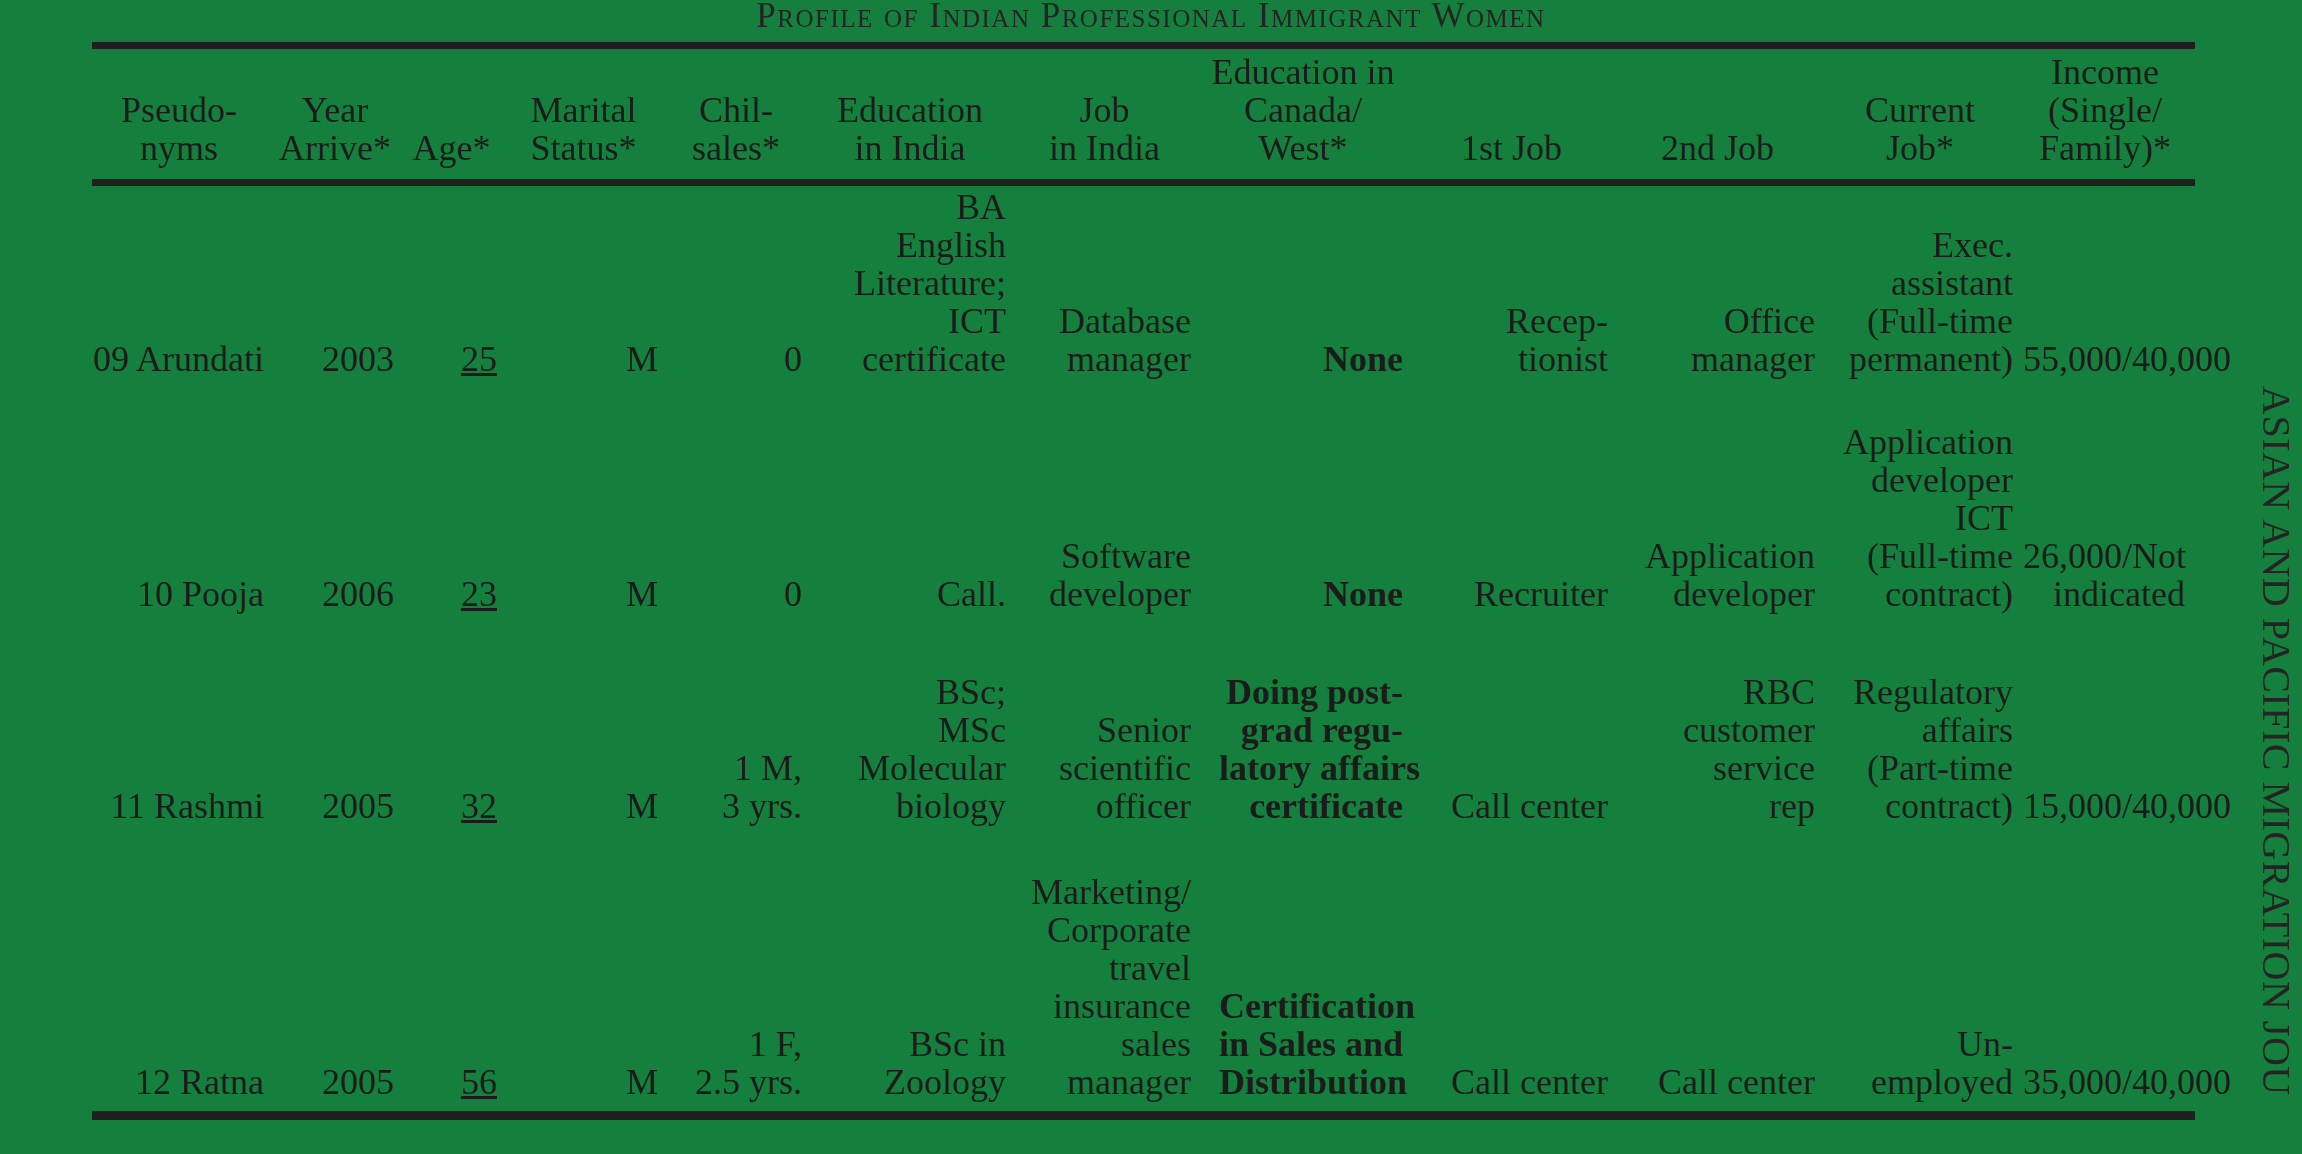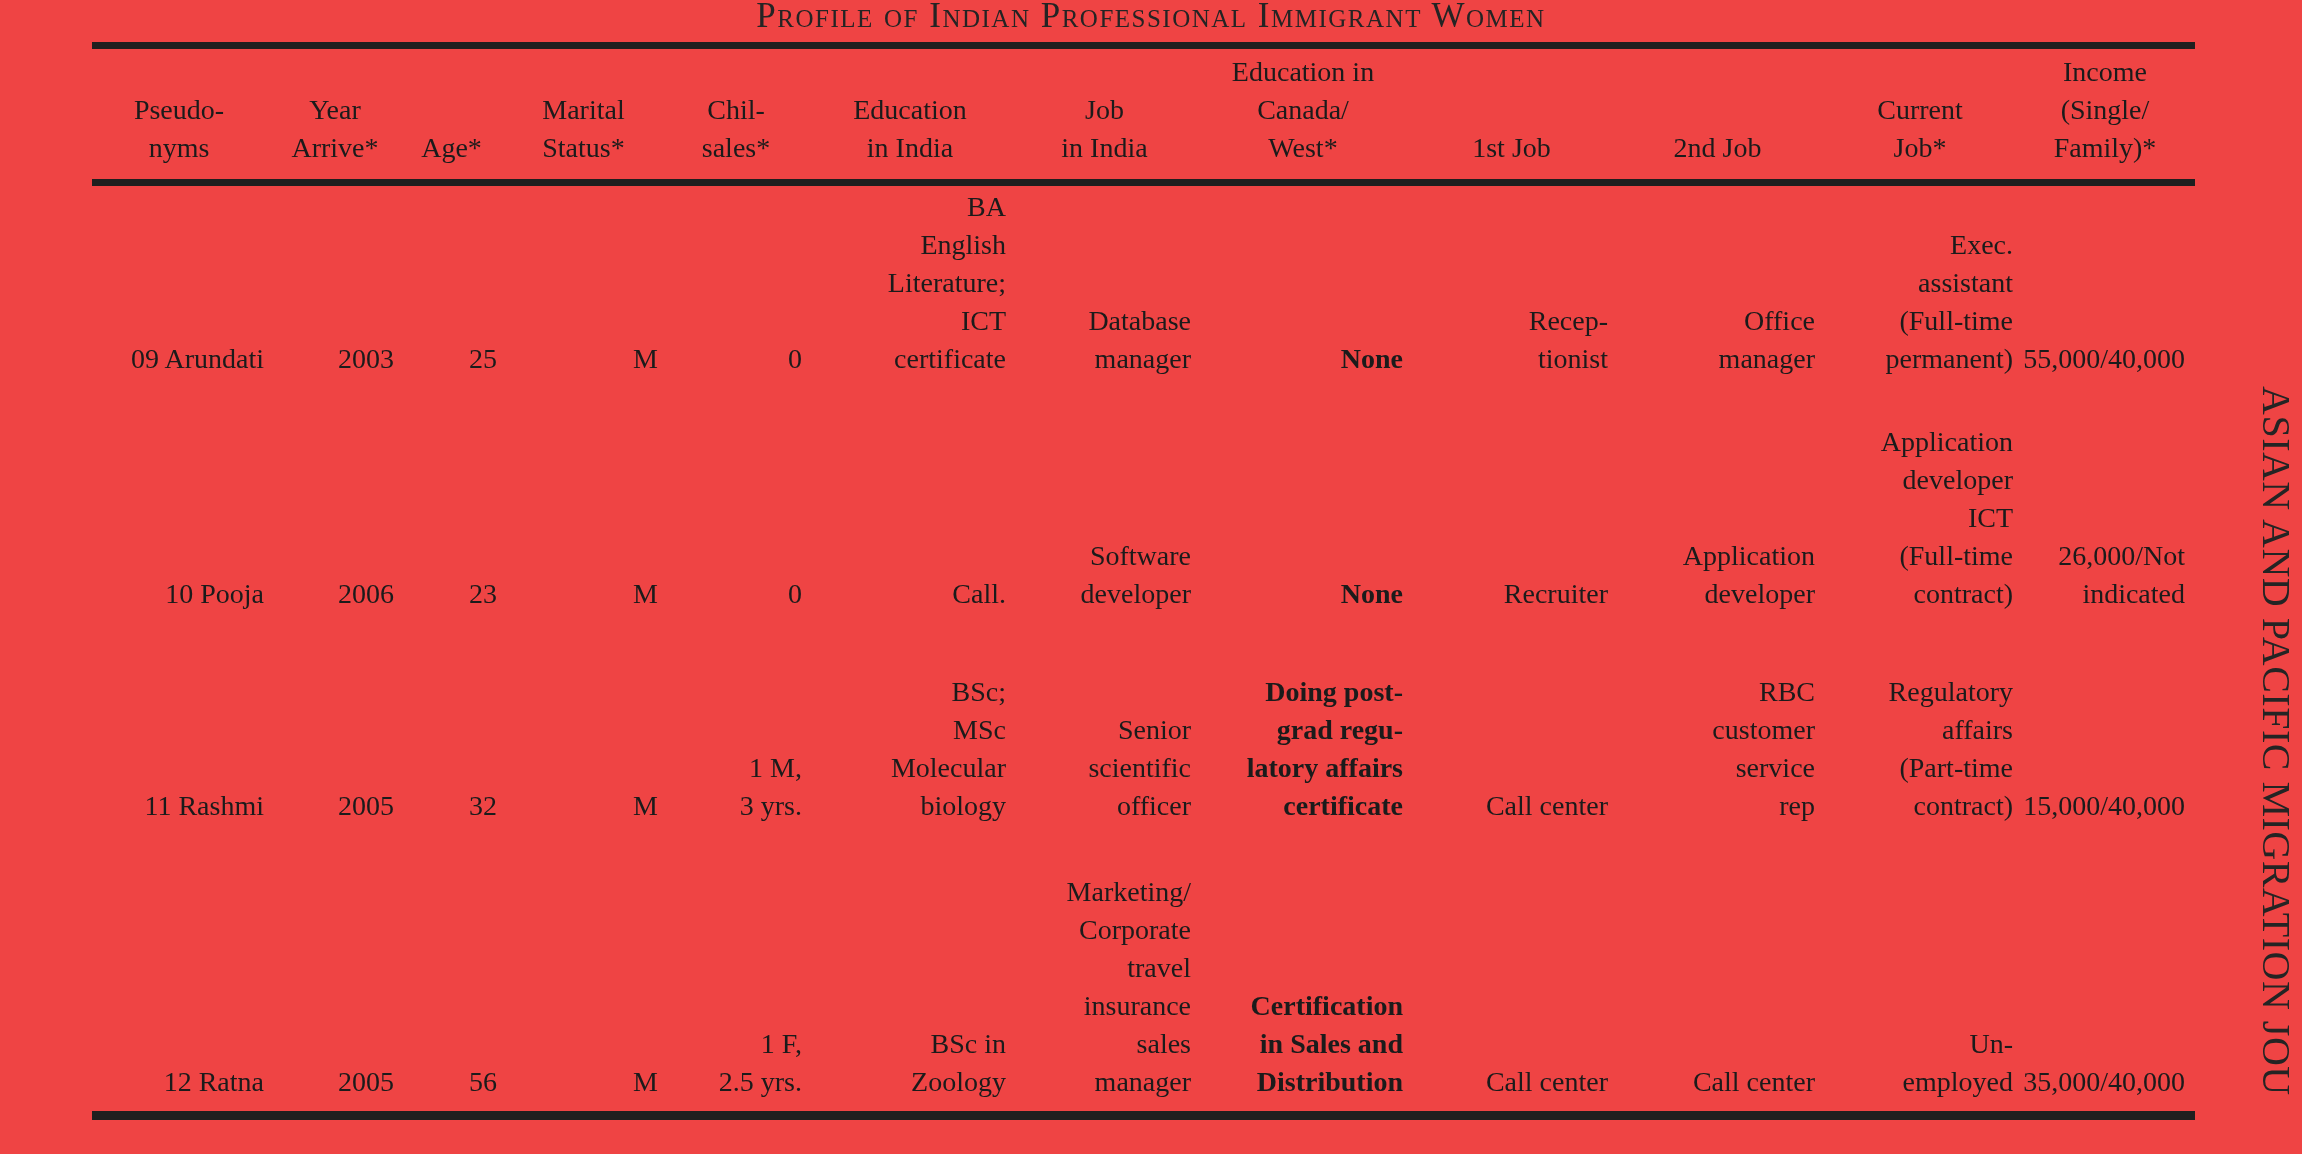--- a/index.html
+++ b/index.html
@@ -6,21 +6,21 @@
   body {
     width: 2302px; height: 1154px;
     background: #ffffff;
     overflow: hidden;
     font-family: "Liberation Serif", "DejaVu Serif", serif;
     color: #1b1b1b;
   }
   .page {
     position: relative;
     width: 2302px; height: 1154px;
-    background: #ef4444;
+    background: #15803d;
     overflow: hidden;
   }
   .doc-title {
     position: absolute;
     top: -4px; left: 0;
     width: 2302px;
     text-align: center;
     font-variant: small-caps;
     font-size: 35px;
     letter-spacing: 1.5px;
@@ -30,38 +30,38 @@
     position: absolute;
     left: 92px; top: 42px;
     width: 2103px;
     border-collapse: collapse;
     table-layout: fixed;
     border-top: 7px solid #1f1f1f;
     border-bottom: 9px solid #1f1f1f;
   }
   .profile-table th, .profile-table td {
     font-weight: normal;
-    font-size: 28px;
+    font-size: 36px;
     line-height: 38px;
     white-space: pre;
     overflow: visible;
   }
   .profile-table thead th {
     vertical-align: bottom;
     text-align: center;
     padding: 0 8px 12px 0;
     border-bottom: 7px solid #1f1f1f;
   }
   .profile-table tbody td {
     vertical-align: bottom;
     text-align: right;
     padding: 0 10px 10px 0;
   }
   
-  .profile-table tbody td:nth-child(3) { padding-left: 8px; }
+  .profile-table tbody td:nth-child(3) { padding-left: 8px; text-decoration: underline; }
   .profile-table tbody td:nth-child(4) { padding-left: 34px; }
   .profile-table tbody td:nth-child(8) { padding-left: 18px; font-weight: bold; }
   .profile-table tbody td:nth-child(9) { padding-left: 8px; }
   tr.r-head { height: 137px; }
   tr.r1 { height: 205px; }
   tr.r2 { height: 235px; }
   tr.r3 { height: 212px; }
   tr.r4 { height: 281px; }
   .margin-journal-text {
     position: absolute;

